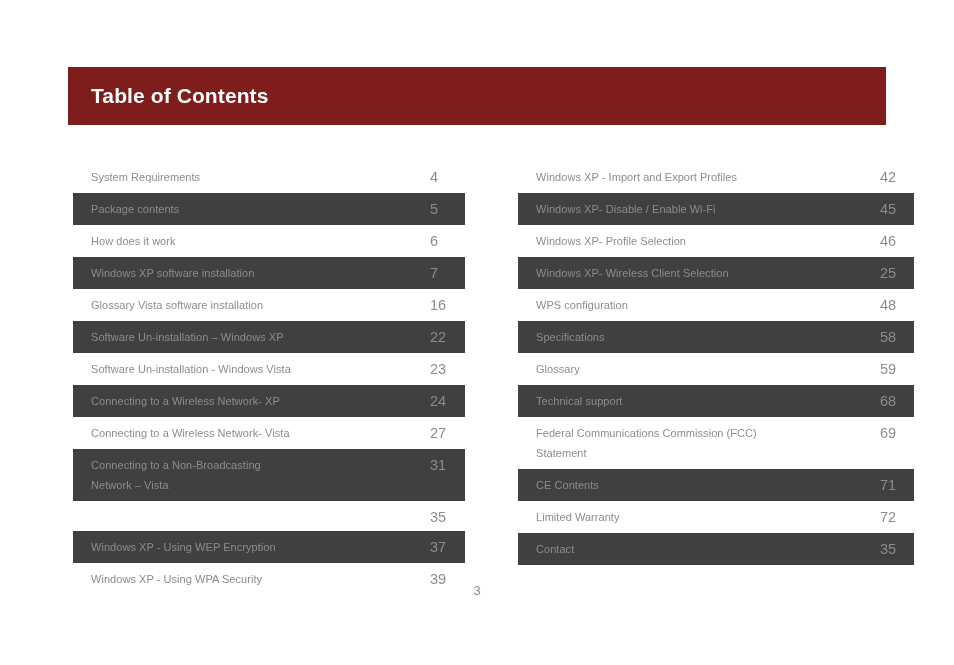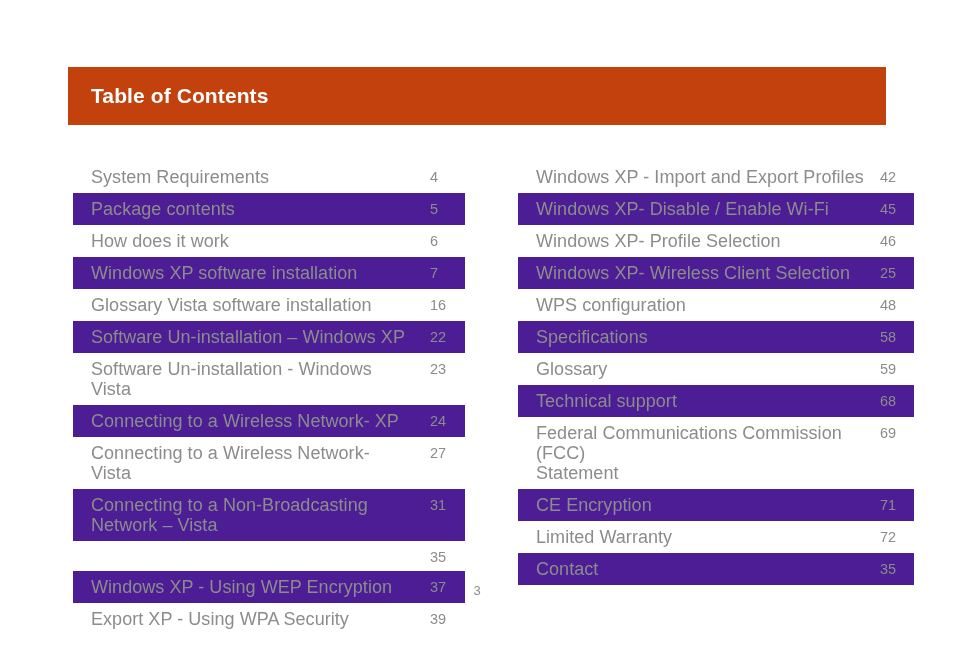--- a/index.html
+++ b/index.html
@@ -17,21 +17,21 @@
     position: relative;
   }
 
   
   .toc-header {
     position: absolute;
     left: 68px;
     top: 67px;
     width: 818px;
     height: 58px;
-    background: #c2410c;
+    background: #7f1d1d;
     box-sizing: border-box;
   }
   .toc-header-title {
     position: absolute;
     left: 23px;
     top: 0;
     height: 58px;
     line-height: 58px;
     color: #ffffff;
     font-size: 21px;
@@ -58,25 +58,25 @@
   .toc-row {
     position: relative;
     display: flex;
     align-items: flex-start;
     box-sizing: border-box;
     padding: 6px 0 6px 18px;
     min-height: 30px;
     background: transparent;
   }
   .toc-row.striped {
-    background: #4c1d95;
+    background: #404040;
   }
   .toc-row-label {
     color: #8c8c8c;
-    font-size: 18px;
+    font-size: 11px;
     line-height: 20px;
     letter-spacing: 0.05px;
     flex: 0 0 auto;
     max-width: 322px;
     white-space: pre-line;
   }
   .toc-col-right .toc-row-label {
     max-width: 330px;
   }
   .toc-row-page {
@@ -152,21 +152,21 @@
         <span class="toc-row-page">31</span>
       </div>
       <div class="toc-row">
         <span class="toc-row-page">35</span>
       </div>
       <div class="toc-row striped">
         <span class="toc-row-label">Windows XP - Using WEP Encryption</span>
         <span class="toc-row-page">37</span>
       </div>
       <div class="toc-row">
-        <span class="toc-row-label">Export XP - Using WPA Security</span>
+        <span class="toc-row-label">Windows XP - Using WPA Security</span>
         <span class="toc-row-page">39</span>
       </div>
     </div>
   <div class="toc-col toc-col-right">
       <div class="toc-row">
         <span class="toc-row-label">Windows XP - Import and Export Profiles</span>
         <span class="toc-row-page">42</span>
       </div>
       <div class="toc-row striped">
         <span class="toc-row-label">Windows XP- Disable / Enable Wi-Fi</span>
@@ -195,21 +195,21 @@
       <div class="toc-row striped">
         <span class="toc-row-label">Technical support</span>
         <span class="toc-row-page">68</span>
       </div>
       <div class="toc-row">
         <span class="toc-row-label">Federal Communications Commission (FCC)
 Statement</span>
         <span class="toc-row-page">69</span>
       </div>
       <div class="toc-row striped">
-        <span class="toc-row-label">CE Encryption</span>
+        <span class="toc-row-label">CE Contents</span>
         <span class="toc-row-page">71</span>
       </div>
       <div class="toc-row">
         <span class="toc-row-label">Limited Warranty</span>
         <span class="toc-row-page">72</span>
       </div>
       <div class="toc-row striped">
         <span class="toc-row-label">Contact</span>
         <span class="toc-row-page">35</span>
       </div>

